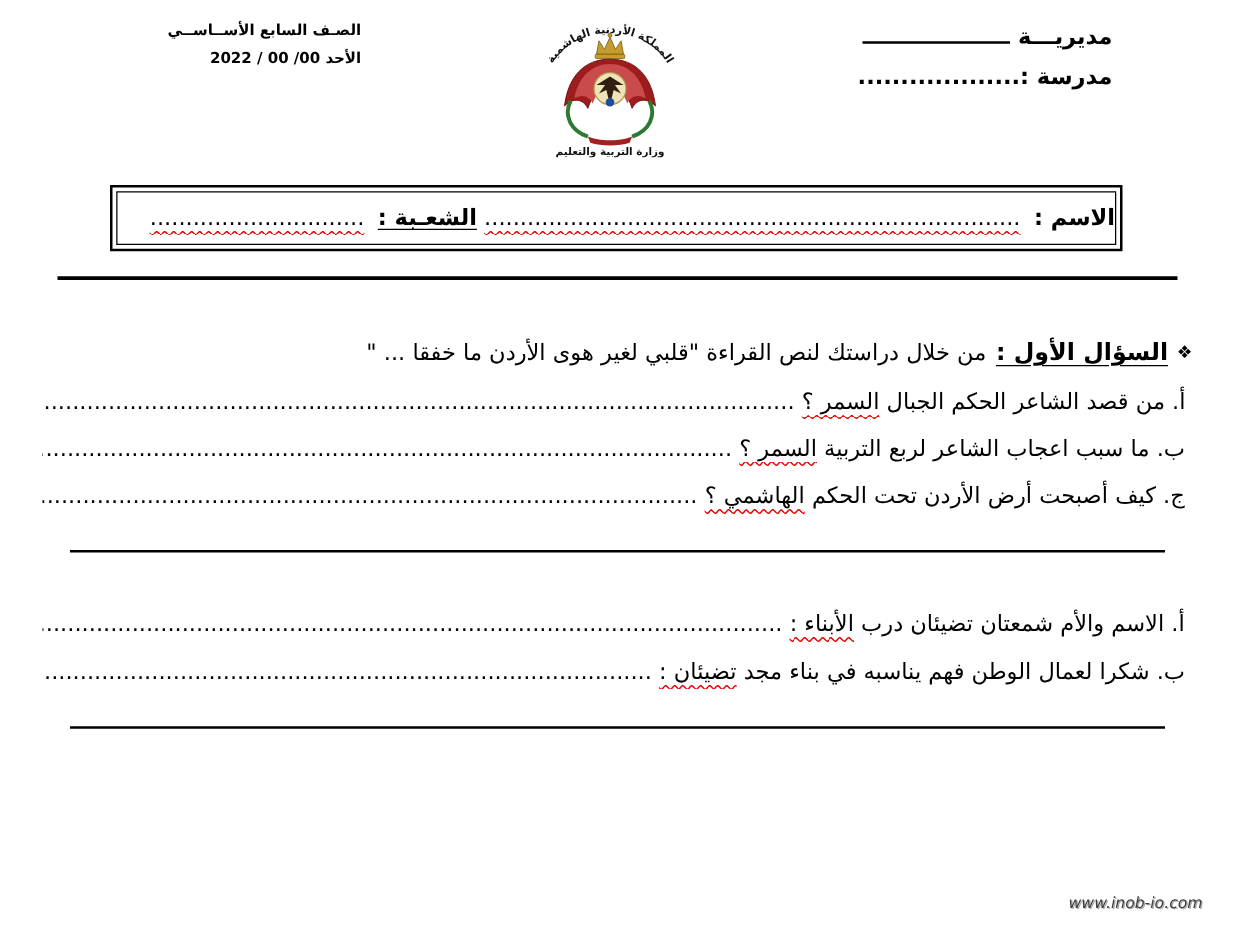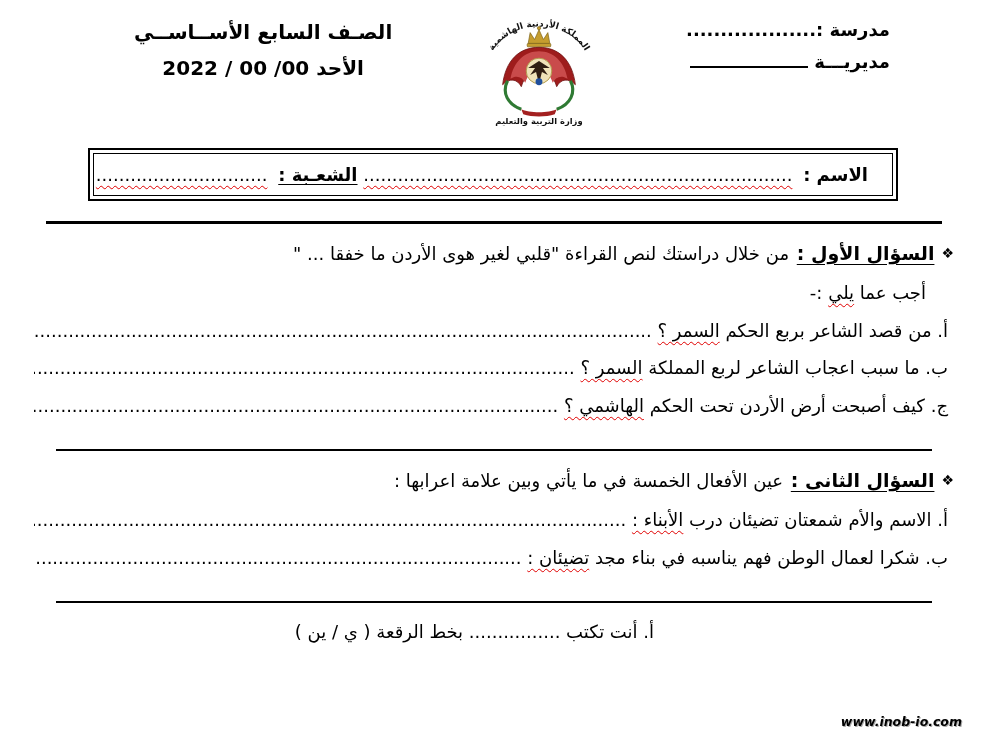--- a/index.html
+++ b/index.html
@@ -6,63 +6,63 @@
   html,body { background:#fff; }
   .page {
     width:986px; height:741px; position:relative; overflow:hidden;
     background:#fff; color:#000; direction:rtl;
     font-family:"DejaVu Sans", sans-serif;
   }
   
   .header { display:flex; justify-content:space-between; align-items:flex-start;
             padding:14px 96px 0 134px; }
   .ministry { font-weight:bold; font-size:18px; line-height:1.8; text-align:right; white-space:nowrap; }
-  .grade    { font-weight:bold; font-size:20px; line-height:1.8; text-align:center; white-space:nowrap; }
+  .grade    { font-weight:bold; font-size:12px; line-height:1.8; text-align:right; white-space:nowrap; }
   .dir-line { display:inline-block; width:118px; height:5px;
               border-bottom:2.5px solid #000; margin-right:6px; }
   .emblem { width:128px; margin-top:-4px; }
   
   .namebox { margin:18px 88px 0 88px; border:2.5px solid #000; padding:3px; }
-  .namebox-inner { border:1px solid #000; padding:10px 24px; font-size:18px;
+  .namebox-inner { border:1px solid #000; padding:10px 0; font-size:18px;
                    white-space:nowrap; overflow:hidden; }
   .lbl { font-weight:bold; margin-left:5px; }
   .ul  { text-decoration:underline; text-underline-offset:3px; }
   .dotrun { letter-spacing:0.5px; }
   
   .rule  { border:none; border-top:3px solid #000; margin:20px 44px 0 46px; }
   .rule2 { border:none; border-top:2.5px solid #000; margin:24px 54px 0 56px; }
   
-  section { padding:10px 32px 0 34px; font-size:18px; }
+  section { padding:10px 32px 0 34px; font-size:18px;margin-top:29px; }
   .qline { line-height:2.1; white-space:nowrap; overflow:hidden; }
   .bullet { font-size:14px; margin-left:7px; vertical-align:2px; }
   .qtitle { font-weight:bold; font-size:19px; text-decoration:underline;
             text-underline-offset:4px; margin-left:2px; }
   .sub  { padding-right:28px; }
   .item { padding-right:6px; }
   .q3 .item { padding-right:300px; }
   .wavy { text-decoration-line:underline; text-decoration-style:wavy;
           text-decoration-color:#e00000; text-decoration-thickness:1px;
           text-underline-offset:4px; text-decoration-skip-ink:none; }
   
   .watermark { position:absolute; right:24px; bottom:12px; direction:ltr;
-               font-size:12.5px; font-weight:bold; font-style:italic;
-               color:#000000; text-shadow:1px 1px 0 #aaa;margin-top:41px; }
+               font-size:12.5px; font-weight:normal; font-style:italic;
+               color:#404040; text-shadow:1px 1px 0 #aaa;margin-top:41px; }
 </style>
 </head>
 <body>
 
 <div class="page" dir="rtl">
 
   <header class="header">
 
     <div class="ministry">
-      <div>مدرسة :...................</div>
       <div>
         <span>مديريـــة</span><span class="dir-line"></span>
       </div>
+      <div>مدرسة :...................</div>
     </div>
 
     <div class="emblem">
       <svg viewBox="0 0 130 118" width="128" height="116">
         <defs>
           <path id="arcTop" d="M 16 46 A 52 44 0 0 1 114 46"></path>
         </defs>
         <text font-size="9" font-weight="bold" fill="#111">
           <textPath href="#arcTop" startOffset="50%" text-anchor="middle">المملكة الأردنية الهاشمية</textPath>
         </text>
@@ -97,49 +97,42 @@
       <span class="wavy dotrun">..............................</span>
     </div>
   </div>
 
   <hr class="rule">
 
   <section>
     <div class="qline">
       <span class="bullet">❖</span><span class="qtitle">السؤال الأول :</span><span> من خلال دراستك لنص القراءة "قلبي لغير هوى الأردن ما خفقا ... "</span>
     </div>
-    <div class="qline sub">
-      <span>أجب عما </span><span class="wavy">يلي</span><span> :-</span>
+    <div class="qline item">
+      <span>أ.  من قصد الشاعر الحكم الجبال </span><span class="wavy">السمر ؟</span><span class="dotrun"> ..............................................................................................................</span>
     </div>
     <div class="qline item">
-      <span>أ.  من قصد الشاعر بربع الحكم </span><span class="wavy">السمر ؟</span><span class="dotrun"> ..............................................................................................................</span>
-    </div>
-    <div class="qline item">
-      <span>ب. ما سبب اعجاب الشاعر لربع المملكة </span><span class="wavy">السمر ؟</span><span class="dotrun"> ............................................................................................................</span>
+      <span>ب. ما سبب اعجاب الشاعر لربع التربية </span><span class="wavy">السمر ؟</span><span class="dotrun"> ............................................................................................................</span>
     </div>
     <div class="qline item">
       <span>ج. كيف أصبحت أرض الأردن تحت الحكم </span><span class="wavy">الهاشمي ؟</span><span class="dotrun"> ............................................................................................................</span>
     </div>
   </section>
 
   <hr class="rule2">
 
   <section>
-    <div class="qline">
-      <span class="bullet">❖</span><span class="qtitle">السؤال الثانى :</span><span> عين الأفعال الخمسة في ما يأتي وبين علامة اعرابها :</span>
-    </div>
     <div class="qline item">
       <span>أ.   الاسم والأم شمعتان تضيئان درب </span><span class="wavy">الأبناء :</span><span class="dotrun"> ..............................................................................................................</span>
     </div>
     <div class="qline item">
       <span>ب. شكرا لعمال الوطن فهم يناسبه في بناء مجد </span><span class="wavy">تضيئان :</span><span class="dotrun"> ............................................................................................................</span>
     </div>
   </section>
 
   <hr class="rule2">
 
   <section class="q3">
-    <div class="qline item">أ. أنت تكتب ................ بخط الرقعة ( ي / ين )</div>
   </section>
 
   <div class="watermark">www.inob-io.com</div>
 
 </div>
 
 </body></html>

